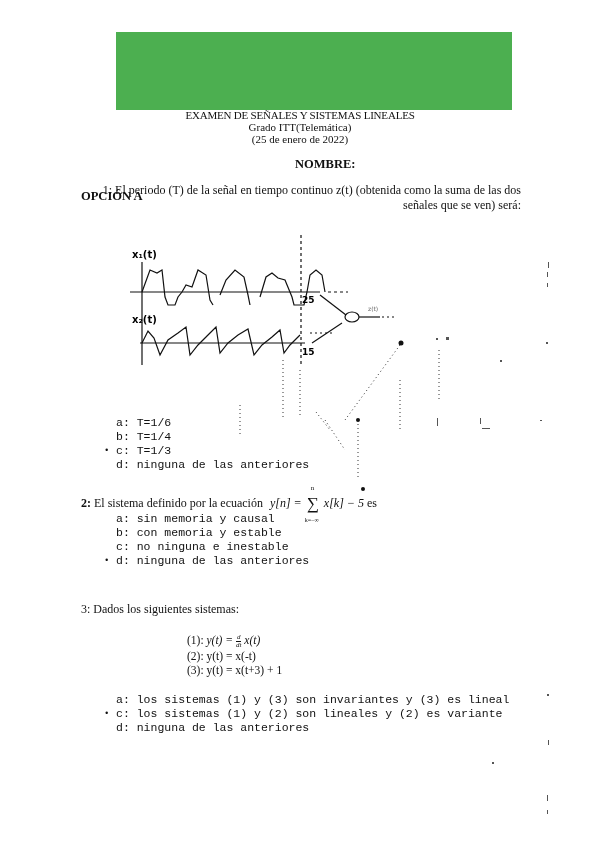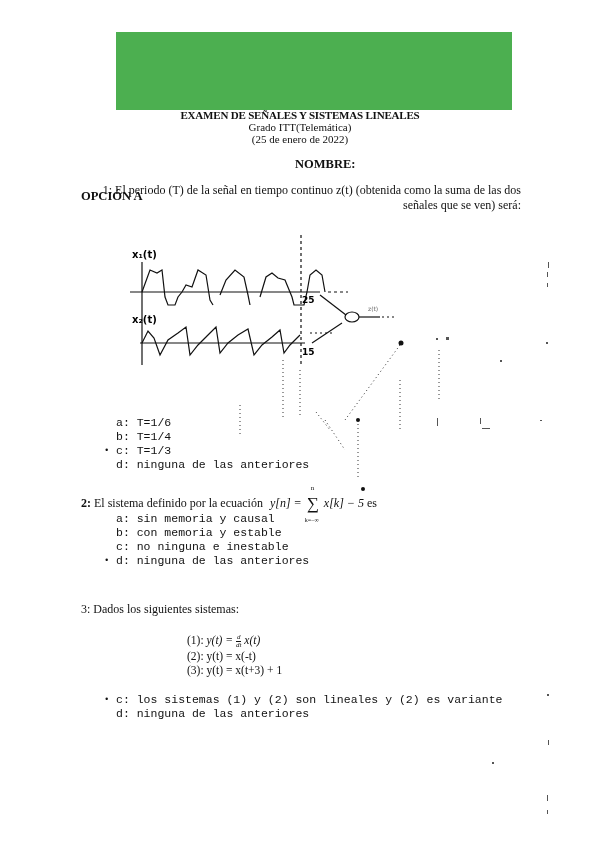--- a/index.html
+++ b/index.html
@@ -7,21 +7,21 @@
     width: 600px; height: 848px; position: relative; overflow: hidden;
     font-family: "Liberation Serif", "DejaVu Serif", serif;
     color: #111;
   }
   .abs { position: absolute; }
   .green-block {
     left: 116px; top: 32px; width: 396px; height: 78px;
     background: #4caf50;
   }
   .hdr { left: 0; width: 600px; text-align: center; font-size: 11px; line-height: 11px; }
-  .hdr.title { top: 110px; font-weight: bold; letter-spacing: -0.2px; }
+  .hdr.title { top: 110px; font-weight: normal; letter-spacing: -0.2px; }
   .hdr.grade { top: 122px; font-weight: normal; }
   .hdr.date { top: 134px; }
   .opcion { left: 81px; top: 157px; font-weight: bold; font-size: 12.5px; margin-top: 32px; }
   .nombre { left: 295px; top: 157px; font-weight: bold; font-size: 12.5px; }
   .qtext { font-size: 12px; line-height: 15px; text-align: right; }
   .q1 { left: 81px; top: 183px; width: 440px; }
   .opts { font-size: 11.5px; line-height: 14px; font-family: Liberation Mono, monospace; }
   .opts div { position: relative; white-space: nowrap; }
   .bullet { position: absolute; left: -12px; top: 0; font-size: 9px; }
   .q1opts { left: 116px; top: 416px; }
@@ -161,15 +161,16 @@
   </div>
   <div>
     <span>(2):</span> <span>y(t) = x(-t)</span>
   </div>
   <div>
     <span>(3):</span> <span>y(t) = x(t+3) + 1</span>
   </div>
 </div>
 
 <div class="abs opts q3opts">
+  <div><span>a:</span> <span>los sistemas (1) y (3) son invariantes y (3) es lineal</span></div>
   <div><span class="bullet">•</span><span>c:</span> <span>los sistemas (1) y (2) son lineales y (2) es variante</span></div>
   <div><span>d:</span> <span>ninguna de las anteriores</span></div>
 </div>
 
 </body></html>

